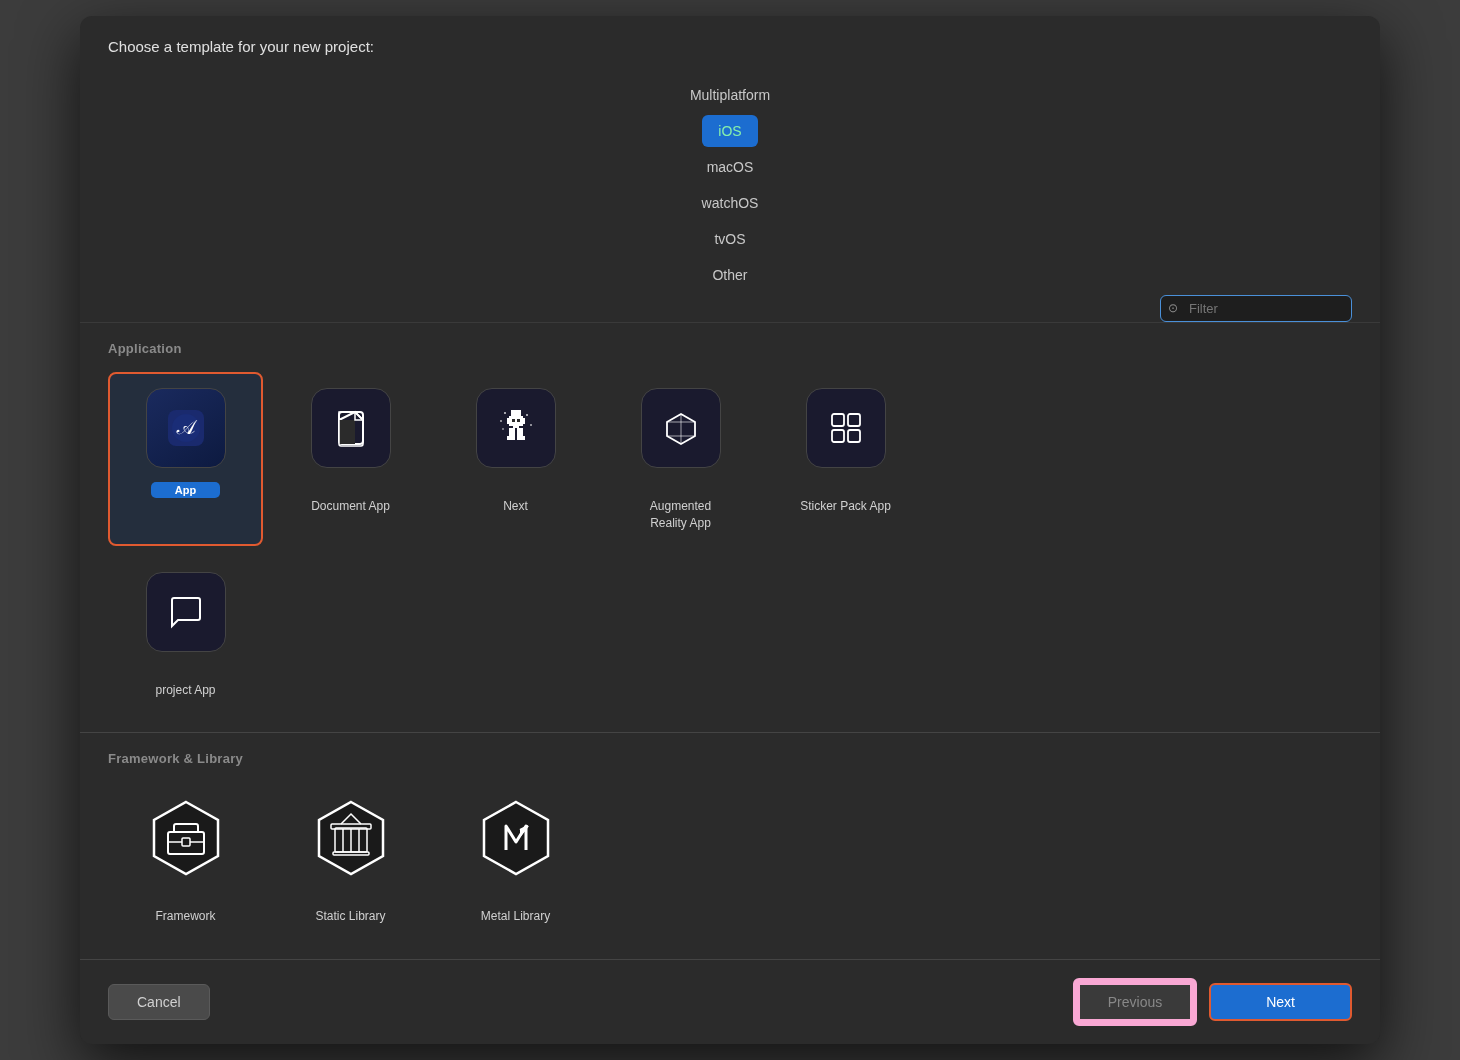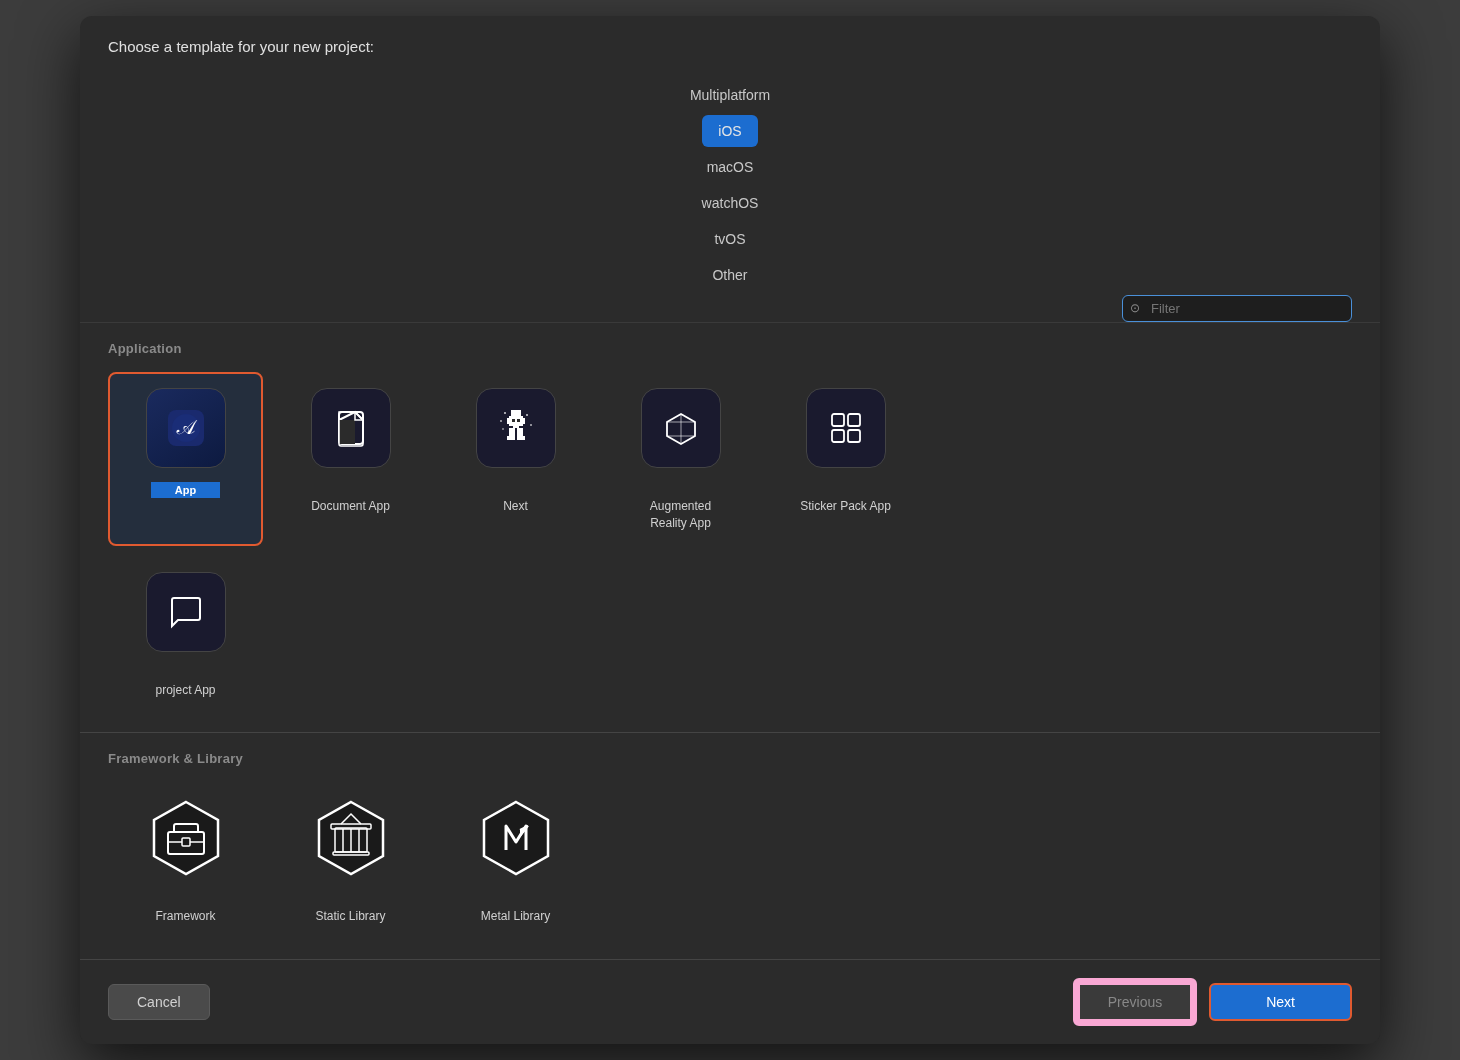--- a/index.html
+++ b/index.html
@@ -33,36 +33,36 @@
       font-size: 14px;
       padding: 8px 16px;
       cursor: pointer;
       border-radius: 6px;
       border: none;
       background: none;
       outline: none;
     }
     .tab.active {
       background: #1c6dd0;
-      color: #e5e5e5;
+      color: #86efac;
       border-radius: 6px;
     }
     .filter-wrap {
       margin-left: auto;
       display: flex;
       align-items: center;
     }
     .filter-input {
       background: #1e1e1e;
       border: 1.5px solid #4a90d9;
       border-radius: 6px;
       color: #ccc;
       font-size: 13px;
       padding: 5px 10px 5px 28px;
-      width: 230px;
+      width: 192px;
       outline: none;
     }
     .filter-wrap-inner {
       position: relative;
       display: flex;
       align-items: center;
     }
     .filter-icon {
       position: absolute;
       left: 8px;
@@ -129,21 +129,21 @@
       text-align: center;
       line-height: 1.4;
       margin-top: 20px;
     }
     .app-badge {
       background: #1c6dd0;
       color: #fff;
       font-size: 11px;
       font-weight: 600;
       padding: 2px 24px;
-      border-radius: 0;
+      border-radius: 5px;
       margin-top: 4px;
     }
     .section-divider {
       border: none;
       border-top: 1px solid #444;
       margin: 0 0 0 0;
     }
     .hexagon-icon {
       width: 80px;
       height: 80px;

